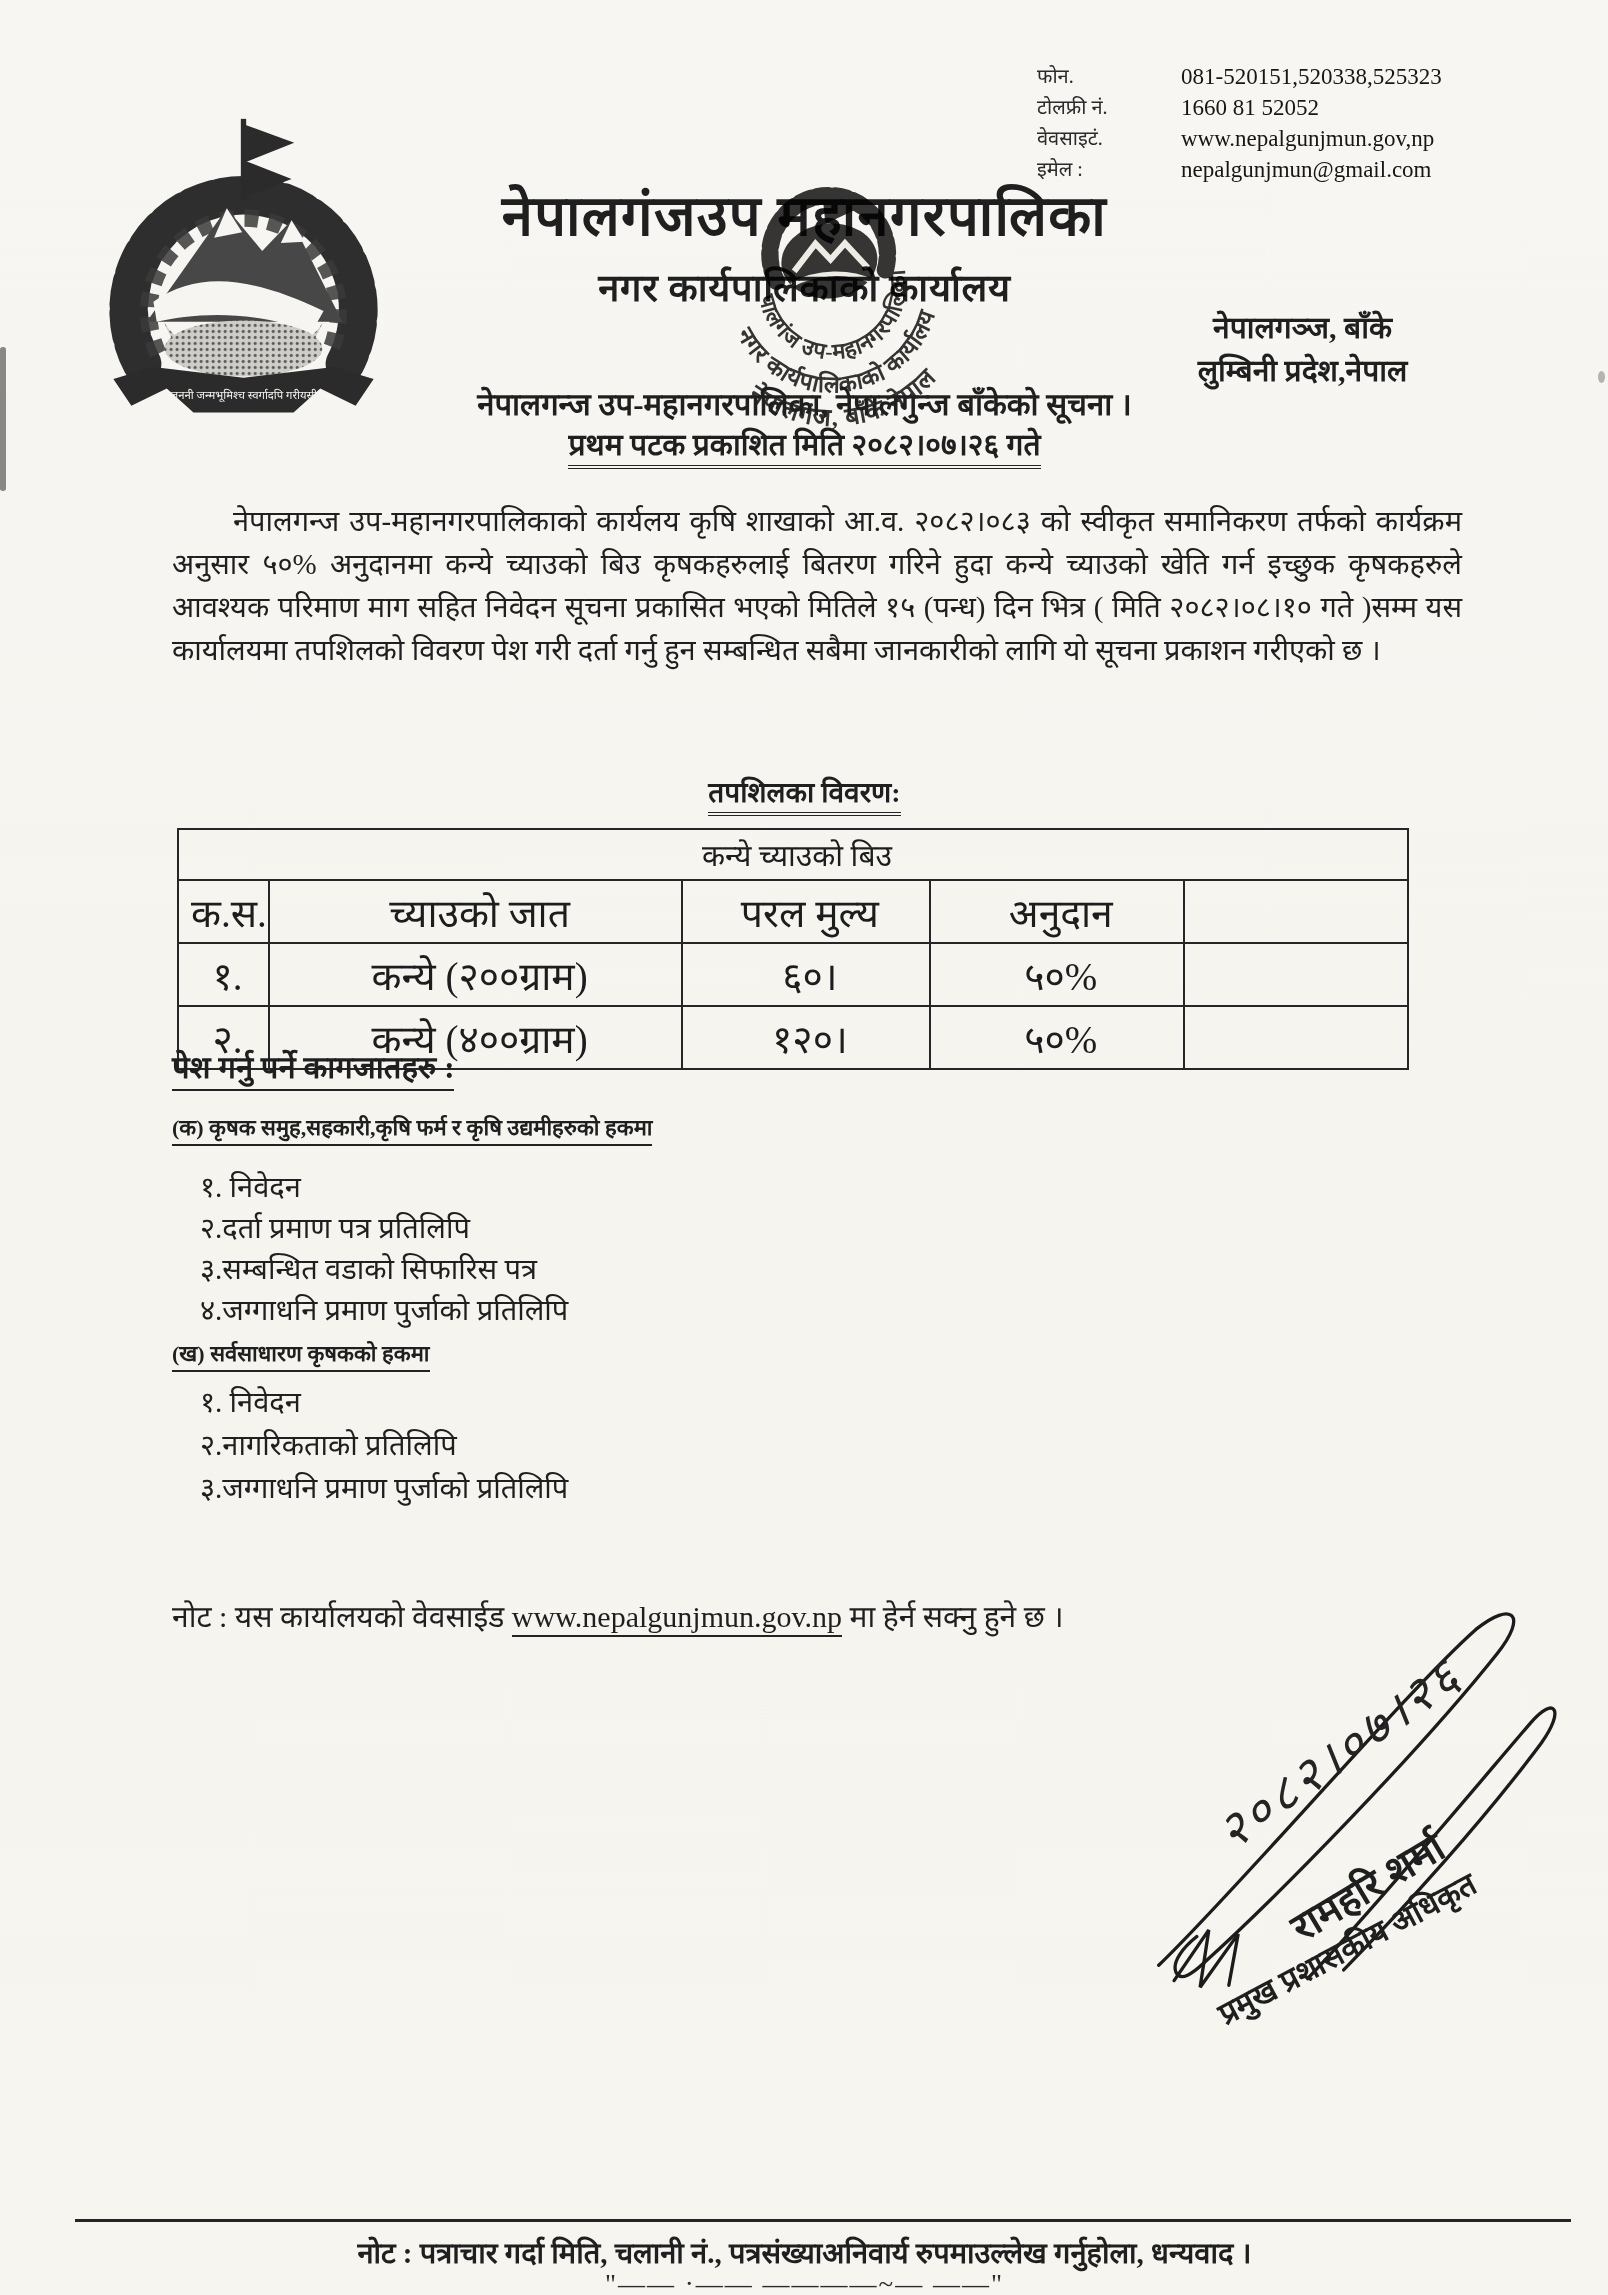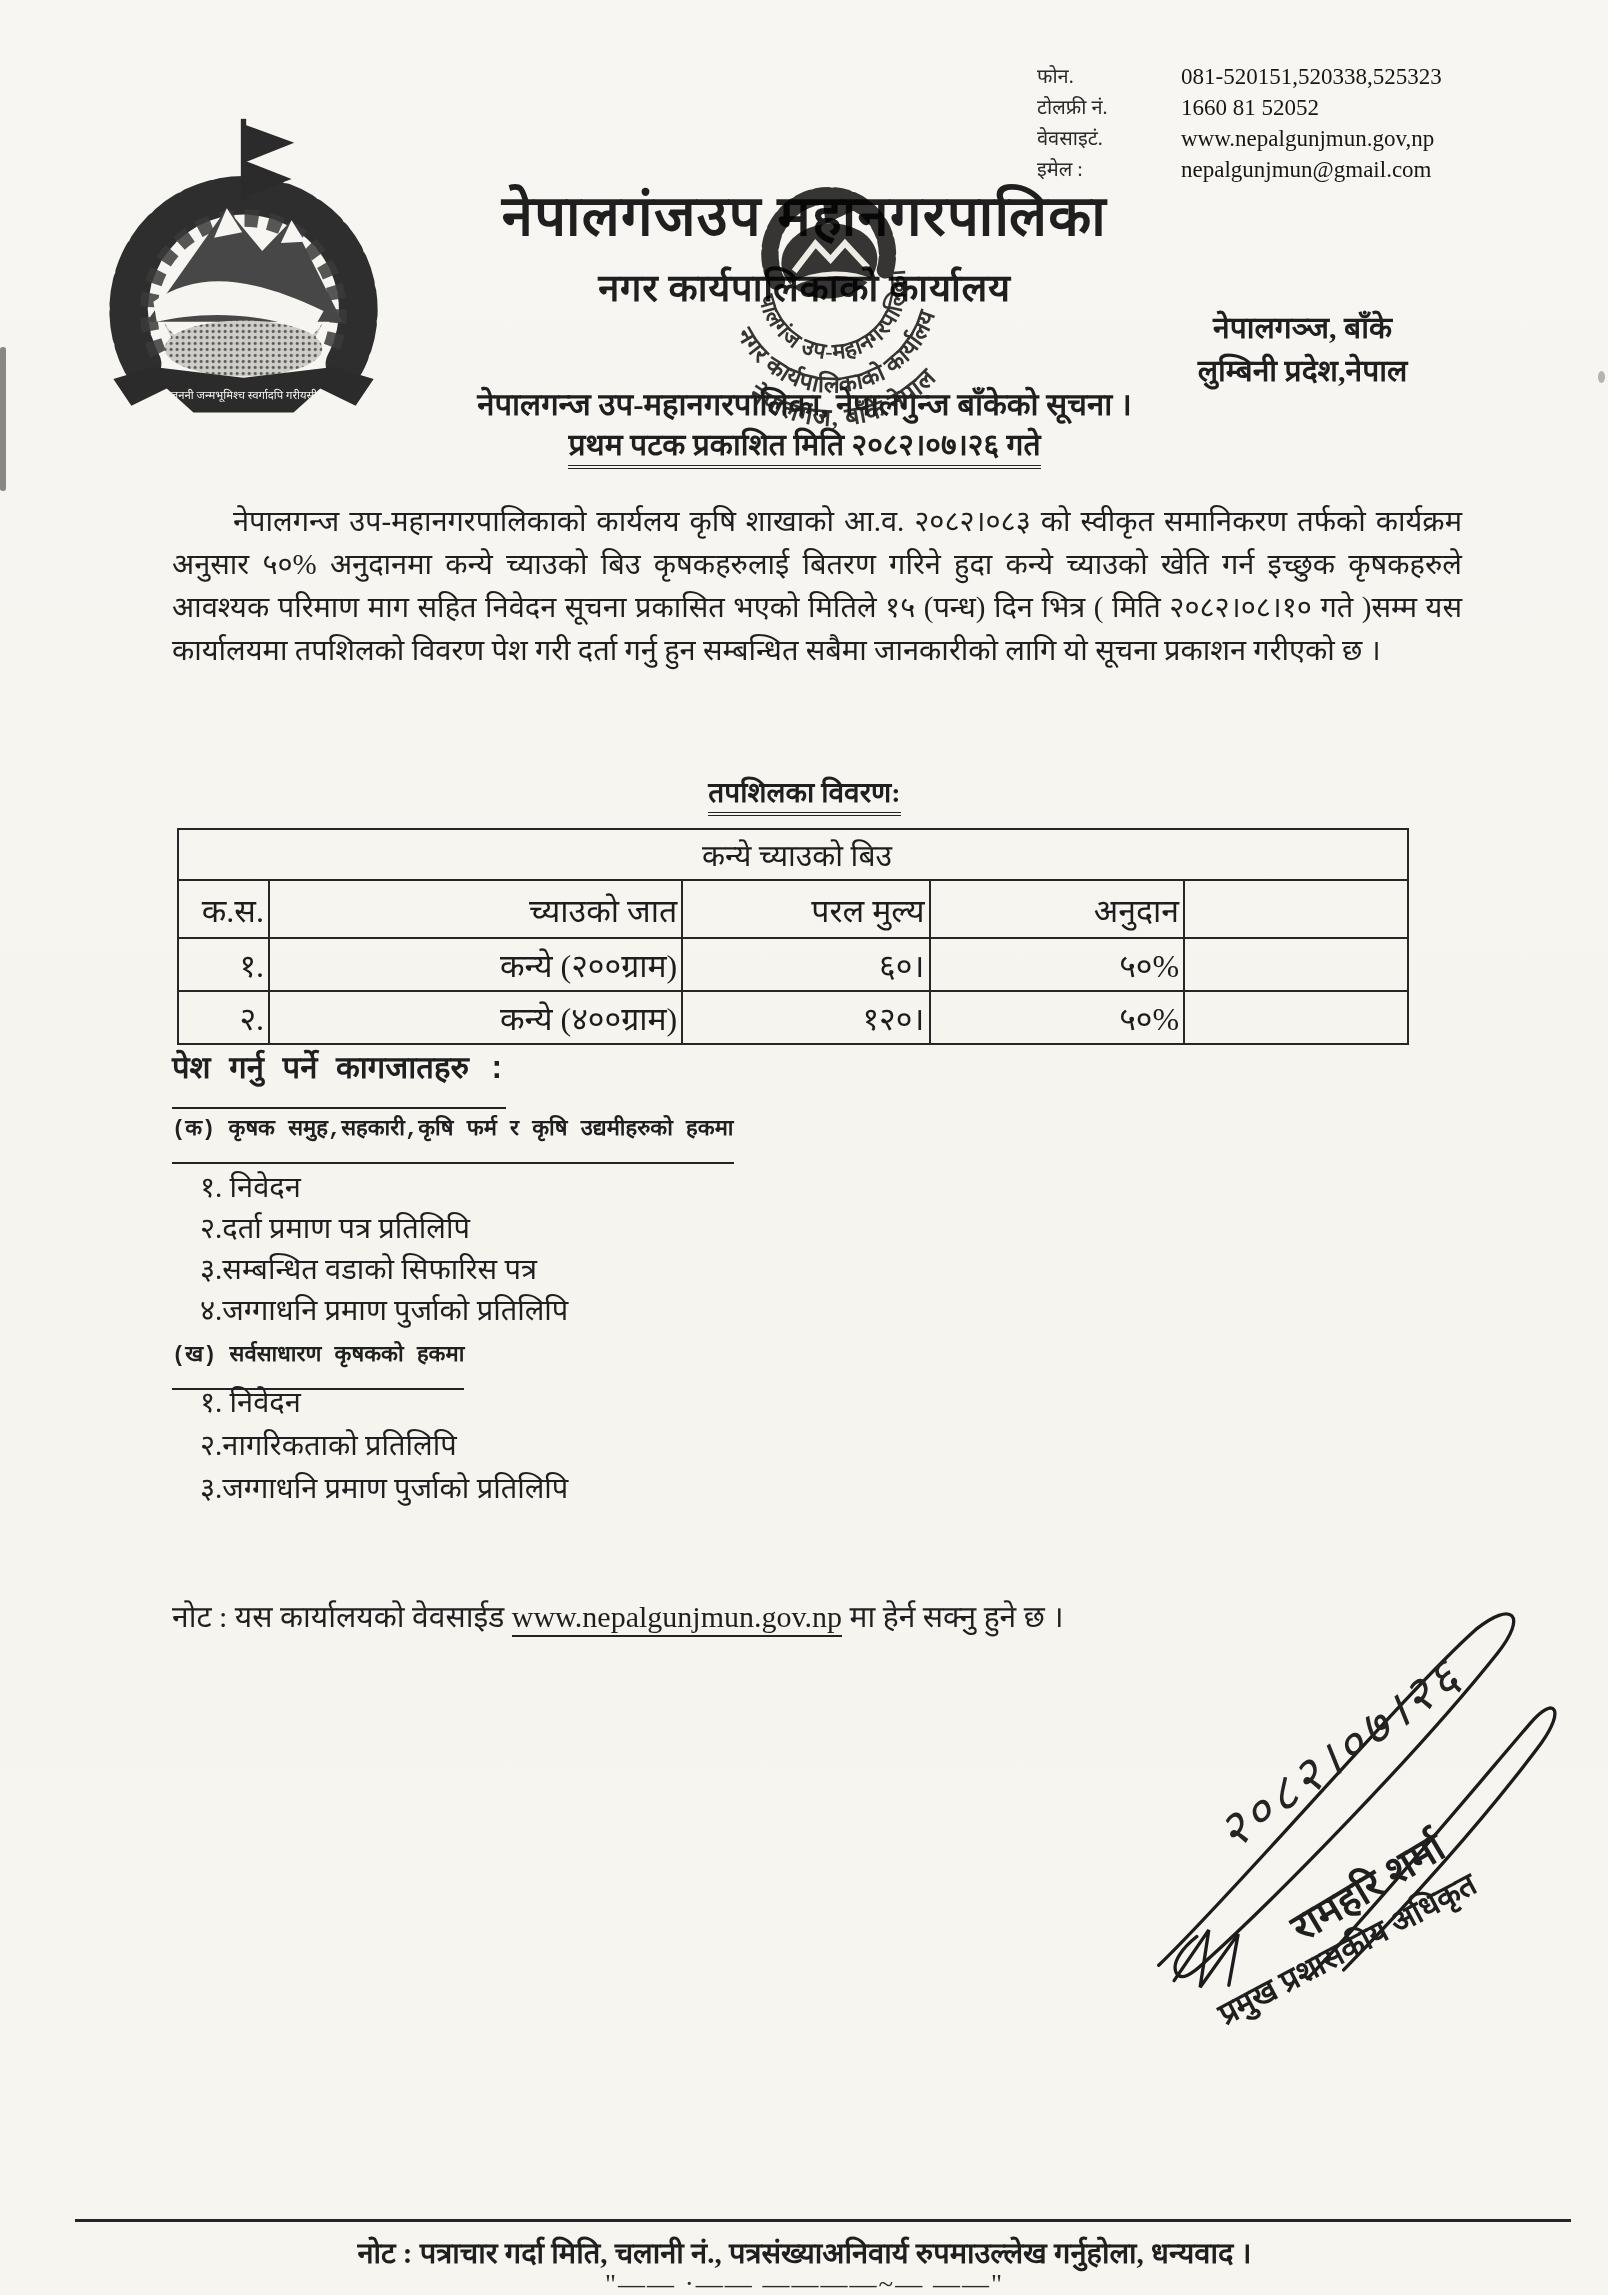--- a/index.html
+++ b/index.html
@@ -10,38 +10,38 @@
     margin:0 auto;
     background:#f6f5f1;
     background-image:linear-gradient(180deg,#f7f6f2 0%,#f5f4ef 55%,#f6f5f0 100%);
     color:#1f1f1f;
     font-family:"Liberation Serif","DejaVu Sans",serif;
     overflow:hidden;
   }
   .abs{position:absolute;}
   .center{left:0;width:100%;text-align:center;}
   .b{font-weight:bold;}
-  .u{border-bottom:2.7px solid #232323;padding-bottom:20px;font-family:Liberation Mono, monospace;}
+  .u{border-bottom:2.7px solid #232323;padding-bottom:4px;}
   .u2{border-bottom:4px double #232323;padding-bottom:4px;}
   
   .contact{left:1037px;top:61px;width:554px;font-size:20px;}
   .contact .row{display:flex;line-height:31px;}
   .contact .lbl{width:144px;color:#2a2a2a;}
   .contact .val{flex:1;font-size:23px;color:#161616;}
   
   .title{top:175px;font-size:56px;letter-spacing:1.3px;}
   .subtitle{top:260px;font-size:38px;letter-spacing:0.7px;}
   .address{left:1159px;top:306px;width:287px;text-align:center;font-size:30px;line-height:43px;font-weight:bold;}
   .notice{top:382px;font-size:31px;}
   .published{top:423px;font-size:30px;}
   .paragraph{left:172px;top:500px;width:1290px;font-size:29px;line-height:43px;text-align:justify;text-indent:61px;}
   .details-heading{top:772px;font-size:28px;}
   
   table.details{left:177px;top:828px;width:1232px;border-collapse:collapse;table-layout:fixed;position:absolute;}
-  table.details td,table.details th{border:2px solid #262626;font-size:32px;font-weight:normal;text-align:right;padding:4px 4px 4px 12px;vertical-align:middle;color:#1d1d1d;}
+  table.details td,table.details th{border:2px solid #262626;font-size:39px;font-weight:normal;text-align:center;padding:4px 4px 4px 12px;vertical-align:middle;color:#1d1d1d;}
   table.details .ttl{text-align:center;height:39px;font-size:30px;}
   table.details .hdr td{height:48px;}
   table.details .drow td{height:43px;}
   .docs-heading{left:172px;top:1045px;font-size:31px;}
   .grp-heading{left:172px;font-size:22px;}
   .grpA{top:1111px;}
   .grpB{top:1337px;}
   ul.doclist{list-style:none;margin:0;padding:0;position:absolute;left:200px;font-size:29px;}
   ul.listA{top:1167px;}
   ul.listA li{line-height:41px;}

